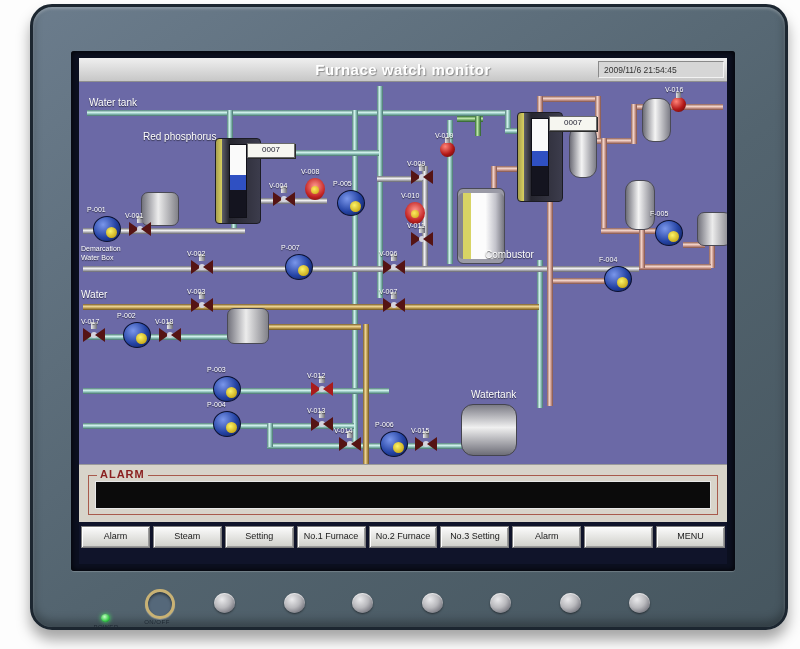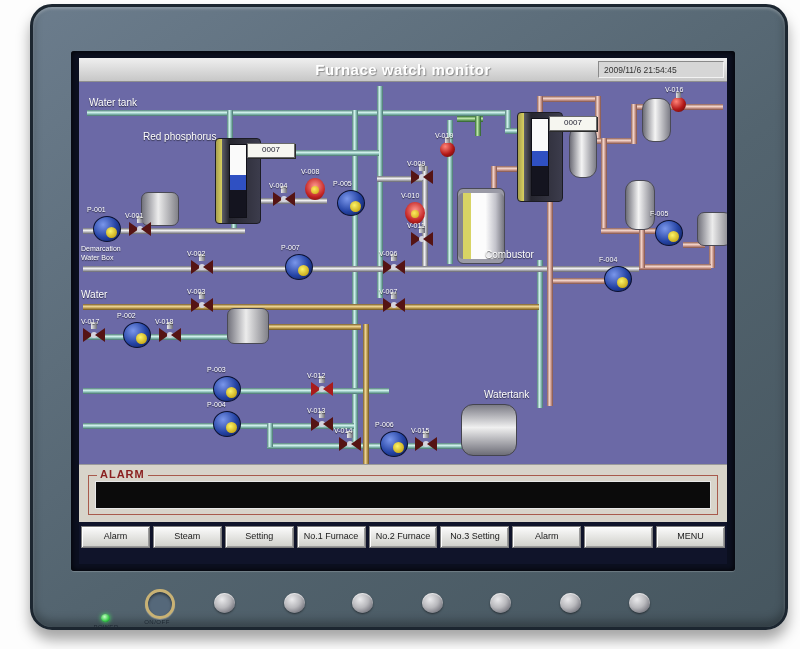--- a/index.html
+++ b/index.html
@@ -294,21 +294,21 @@
         <span class="tag" style="left:2px;top:236px">V-017</span>
         <span class="tag" style="left:76px;top:236px">V-018</span>
         <span class="tag" style="left:356px;top:50px">V-019</span>
 
         <span class="alabel" style="left:10px;top:16px">Water tank</span>
         <span class="alabel" style="left:64px;top:50px">Red phosphorus</span>
         <span class="alabel" style="left:2px;top:162px;font-size:7px">Demarcation</span>
         <span class="alabel" style="left:2px;top:171px;font-size:7px">Water Box</span>
         <span class="alabel" style="left:2px;top:208px">Water</span>
         <span class="alabel" style="left:406px;top:168px">Combustor</span>
-        <span class="alabel" style="left:405px;top:308px">Watertank</span>
+        <span class="alabel" style="left:392px;top:308px">Watertank</span>
       </div>
 
       <div class="alarm">
         <div class="alarm-frame">
           <span class="alarm-legend">ALARM</span>
           <div class="alarm-display"></div>
         </div>
       </div>
 
       <div class="btnrow">

